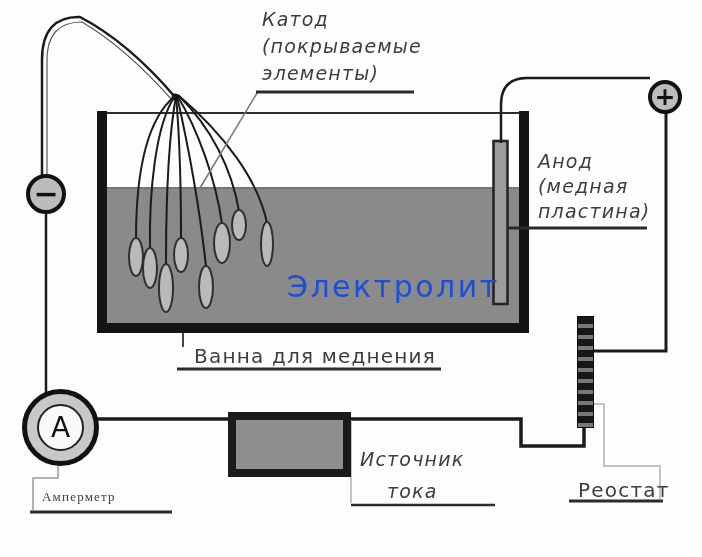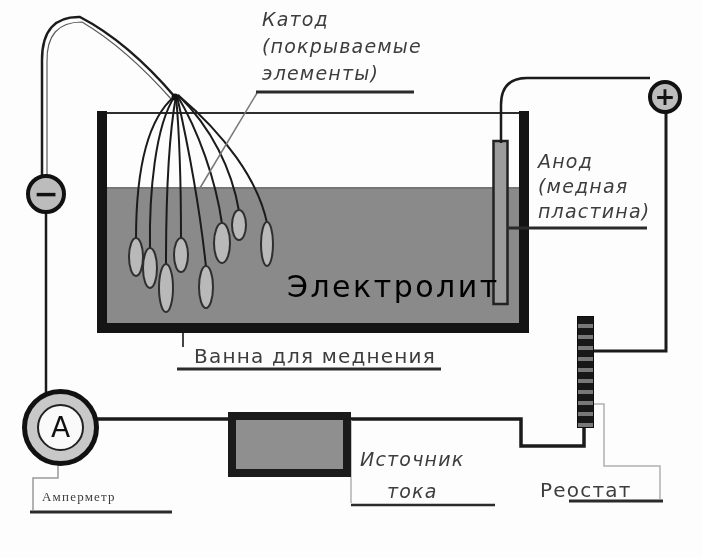--- a/index.html
+++ b/index.html
@@ -30,28 +30,28 @@
   #power-source{
     position:absolute;left:228px;top:412px;width:123px;height:65px;
     border:8px solid #1b1b1b;background:#8f8f8f;box-sizing:border-box;
   }
   #rheostat{
     position:absolute;left:577px;top:316px;width:17px;height:112px;box-sizing:border-box;
     border:1px solid #0d0d0d;
     background:repeating-linear-gradient(180deg,#181818 0px,#181818 7px,#787878 7px,#787878 11px);
   }
   #electrolyte-label{
-    left:287px;top:269px;font-size:30px;color:#000000;letter-spacing:2.5px;font-weight:400;
+    left:287px;top:269px;font-size:30px;color:#1d4ed8;letter-spacing:2.5px;font-weight:400;
   }
   #cathode-label{left:262px;top:6px;line-height:27px;}
   #anode-label{left:538px;top:149px;line-height:25px;}
   #bath-label{left:194px;top:344px;font-size:20px;}
   #ammeter-label{left:42px;top:489px;font-size:13px;font-family:Liberation Serif, serif;}
   #power-label{left:360px;top:443px;line-height:32px;text-align:center;}
-  #rheostat-label{left:540px;top:478px;font-size:20px;}
+  #rheostat-label{left:578px;top:478px;font-size:20px;}
 </style>
 </head>
 <body>
 
 <div id="stage">
 
   <svg id="wires" viewBox="0 0 702 557" xmlns="http://www.w3.org/2000/svg">
 
     <rect x="107" y="187" width="412" height="137" fill="#8a8a8a"></rect>
     <line x1="107" y1="188" x2="519" y2="188" stroke="#6f6f6f" stroke-width="1.5"></line>

